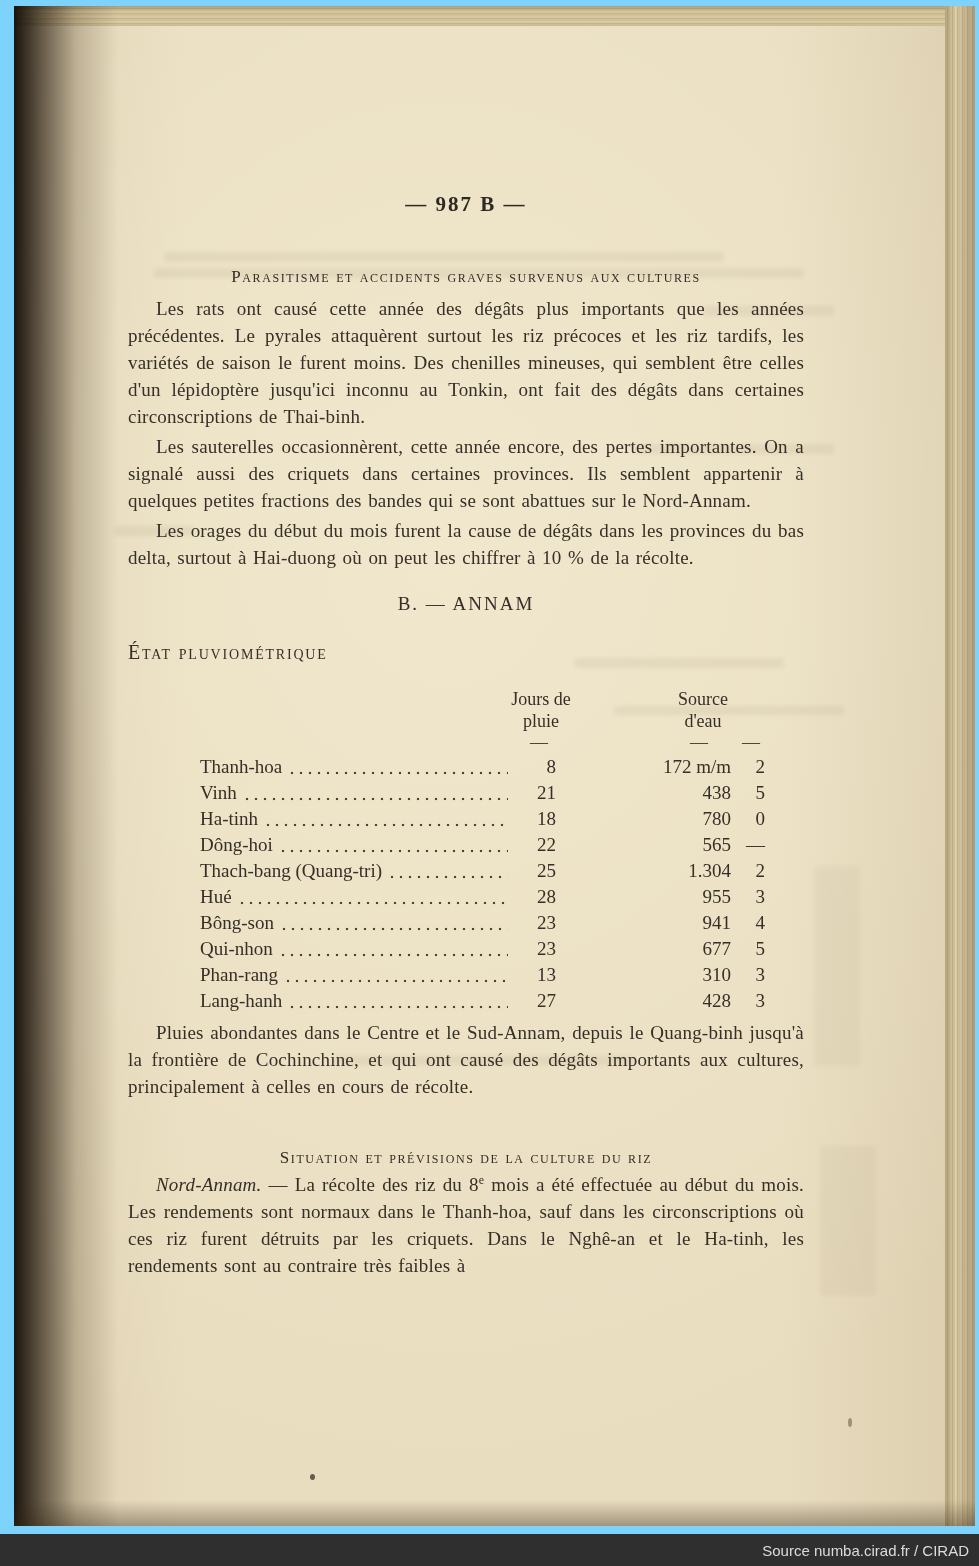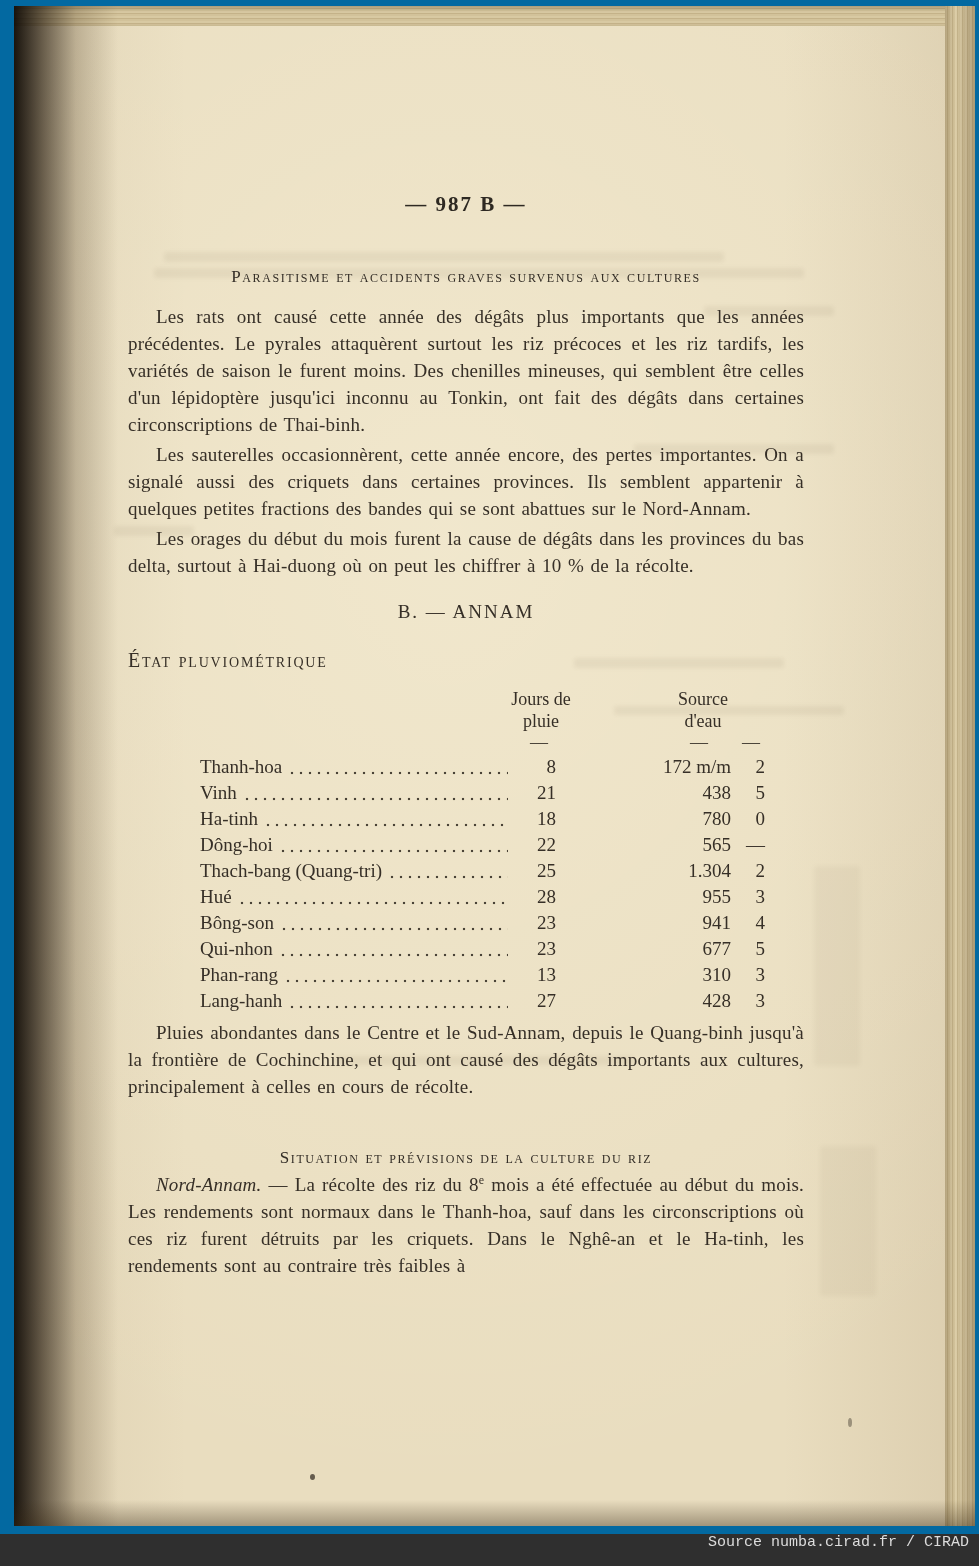--- a/index.html
+++ b/index.html
@@ -1,16 +1,16 @@
 <!DOCTYPE html>
 <html><head>
 <meta charset="utf-8">
 <style>
   html,body{margin:0;padding:0;background:#141210;}
-  .scan{position:relative;width:979px;height:1566px;overflow:hidden;background:#0369a1;
+  .scan{position:relative;width:979px;height:1566px;overflow:hidden;background:#7dd3fc;
         font-family:"Liberation Serif","DejaVu Serif",serif;}
   
   .page{position:absolute;left:14px;top:6px;right:4px;bottom:40px;
         background-color:#e9ddbf;
         background-image:
           radial-gradient(ellipse 120% 90% at 45% 35%, rgba(255,250,230,.35), rgba(0,0,0,0) 70%),
           linear-gradient(90deg, rgba(120,90,50,.10), rgba(0,0,0,0) 18%, rgba(0,0,0,0) 80%, rgba(120,90,50,.12));}
   .edge-top{position:absolute;top:0;left:0;right:26px;height:20px;
         background:repeating-linear-gradient(180deg,#d8c9a2 0 2px,#c4b289 2px 3px,#d2c29a 3px 5px);
         box-shadow:0 2px 4px rgba(60,45,20,.35) inset;}
@@ -20,55 +20,55 @@
         background:linear-gradient(90deg,rgba(110,88,50,.35),rgba(0,0,0,0) 35%,rgba(80,60,30,.30) 100%);}
   .shadow-left{position:absolute;left:0;top:0;bottom:0;width:104px;
         background:linear-gradient(90deg,rgba(15,10,5,.95) 0,rgba(35,24,12,.62) 30px,rgba(70,52,28,.25) 62px,rgba(0,0,0,0) 104px);}
   .shadow-bottom{position:absolute;left:0;right:0;bottom:0;height:26px;
         background:linear-gradient(0deg,rgba(55,40,20,.40),rgba(0,0,0,0));}
   .ghost{position:absolute;background:#6b5c42;opacity:.08;filter:blur(2px);border-radius:3px;pointer-events:none;}
   .speck{position:absolute;background:#433c31;border-radius:50%;}
   
   .content{position:absolute;left:114px;top:0;width:676px;color:#362f27;padding-top:186px;}
   .pageno{margin:0;text-align:center;font-size:21px;font-weight:bold;letter-spacing:2px;color:#2e2922;}
-  .sec-head{margin:50px 0 16px;text-align:center;font-variant:small-caps;font-weight:normal;
+  .sec-head{margin:50px 0 8px;text-align:center;font-variant:small-caps;font-weight:normal;
         letter-spacing:1.6px;font-size:17px;color:#332d26;}
   .sit-head{margin:48px 0 0;}
   p.body{margin:3px 0 0;text-align:justify;text-indent:28px;font-size:19px;line-height:27px;
         word-spacing:1.5px;letter-spacing:.2px;}
   .p-first{margin-top:20px;}
   .p-after{margin-top:16px;}
   .p-nord{margin-top:20px;}
   .lead-italic{font-style:italic;}
   .sup{font-size:12px;vertical-align:super;line-height:0;}
   .annam-head{margin:22px 0 0;text-align:center;font-size:19px;letter-spacing:2px;}
   .etat-head{margin:26px 0 0;text-align:left;font-variant:small-caps;letter-spacing:1.8px;font-size:20px;}
   
-  .table{position:relative;margin:16px 0 0 72px;width:565px;font-size:19px;font-family:Liberation Serif, serif;}
+  .table{position:relative;margin:24px 0 0 72px;width:565px;font-size:19px;font-family:Liberation Serif, serif;}
   .thead{position:relative;height:46px;}
   .th{position:absolute;top:0;text-align:center;line-height:22px;font-size:18px;}
   .th-jours{left:296px;width:90px;}
   .th-hauteur{left:458px;width:90px;}
   .rules{position:relative;height:20px;margin-top:2px;}
   .rule{position:absolute;top:-4px;font-size:18px;color:#443d33;}
   .rule-jours{left:330px;}
   .rule-hauteur{left:490px;}
   .rule-dec{left:542px;}
   .trow{display:flex;align-items:baseline;height:26px;}
   .tname{white-space:nowrap;}
   .tleader{flex:1;height:4px;align-self:center;margin:8px 8px 0;
         background-image:radial-gradient(circle at 2px 2px,#4a4337 1.3px,rgba(0,0,0,0) 1.6px);
         background-size:9px 4px;background-repeat:repeat-x;}
   .tjours{width:40px;text-align:right;}
   .thaut{width:175px;text-align:right;}
   .tdec{width:34px;text-align:right;}
   
   .source-bar{position:absolute;left:0;right:0;bottom:0;height:32px;background:#2f2f2f;
-        color:#dcdcdc;font-family:Liberation Mono, monospace;font-size:15px;
-        display:flex;justify-content:flex-end;padding-right:10px;box-sizing:border-box;}
+        color:#dcdcdc;font-family:Liberation Sans, sans-serif;font-size:15px;
+        display:flex;align-items:center;justify-content:flex-end;padding-right:10px;box-sizing:border-box;}
 </style>
 </head>
 <body>
 
 <div class="scan">
 
   <div class="page">
     <div class="edge-top"></div>
     <div class="edge-right"></div>
     <div class="shadow-left"></div>

